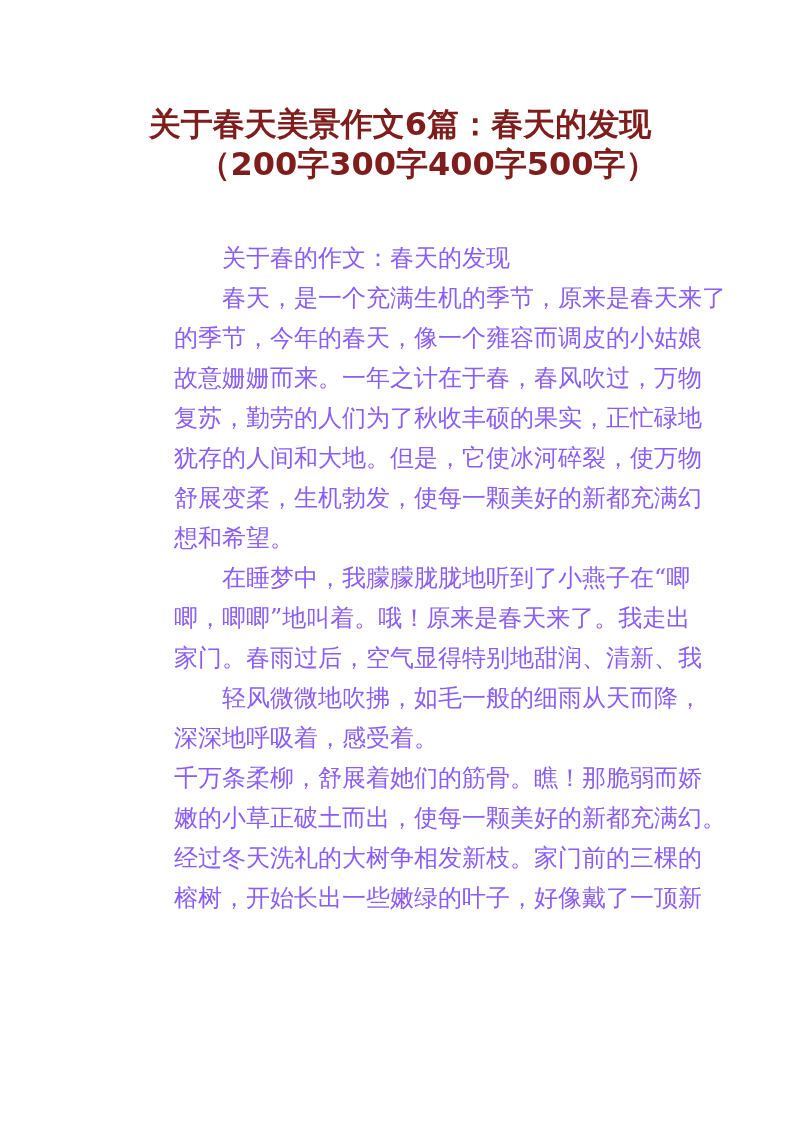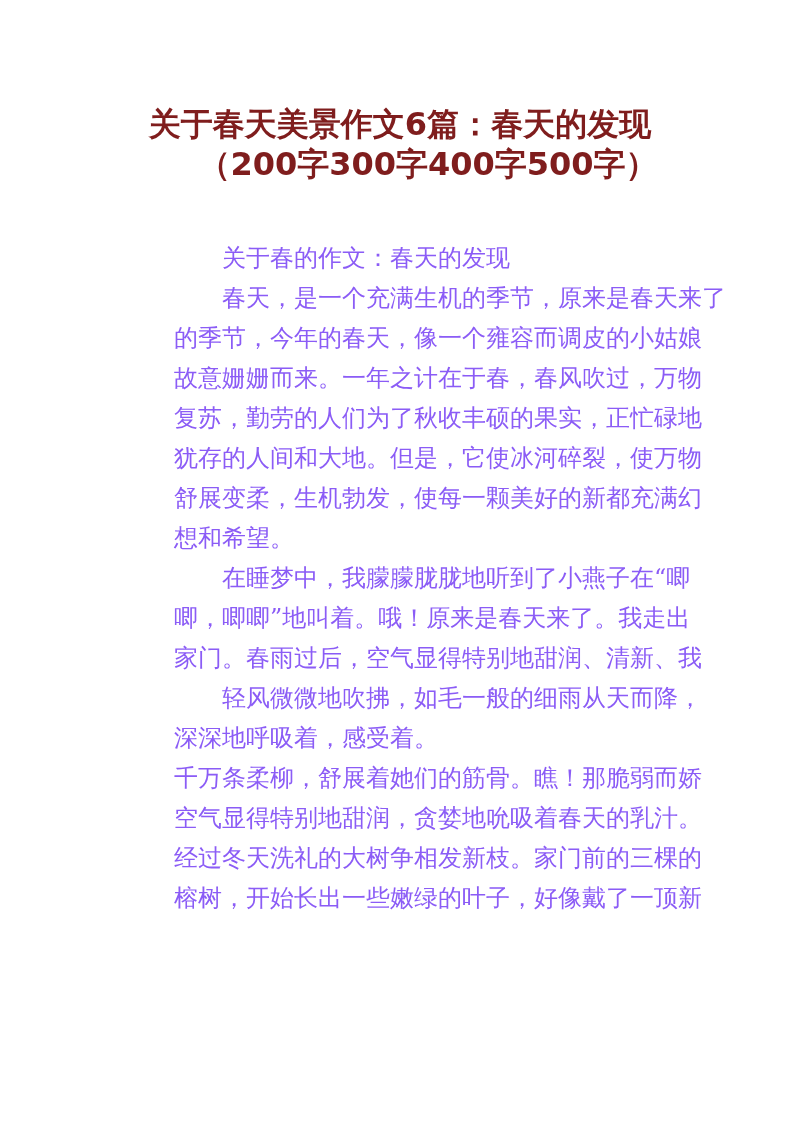--- a/index.html
+++ b/index.html
@@ -36,17 +36,17 @@
     <div class="line">复苏，勤劳的人们为了秋收丰硕的果实，正忙碌地</div>
     <div class="line">犹存的人间和大地。但是，它使冰河碎裂，使万物</div>
     <div class="line">舒展变柔，生机勃发，使每一颗美好的新都充满幻</div>
     <div class="line">想和希望。</div>
     <div class="line indent">在睡梦中，我朦朦胧胧地听到了小燕子在“唧</div>
     <div class="line">唧，唧唧”地叫着。哦！原来是春天来了。我走出</div>
     <div class="line">家门。春雨过后，空气显得特别地甜润、清新、我</div>
     <div class="line indent">轻风微微地吹拂，如毛一般的细雨从天而降，</div>
     <div class="line">深深地呼吸着，感受着。</div>
     <div class="line">千万条柔柳，舒展着她们的筋骨。瞧！那脆弱而娇</div>
-    <div class="line">空气显得特别地甜润，贪婪地吮吸着春天的乳汁。</div>
+    <div class="line">嫩的小草正破土而出，使每一颗美好的新都充满幻。</div>
     <div class="line">经过冬天洗礼的大树争相发新枝。家门前的三棵的</div>
     <div class="line">榕树，开始长出一些嫩绿的叶子，好像戴了一顶新</div>
   </div>
 </div>
 
 </body></html>

